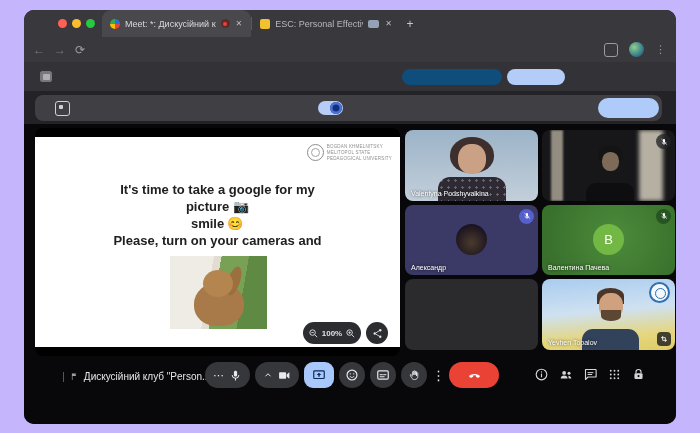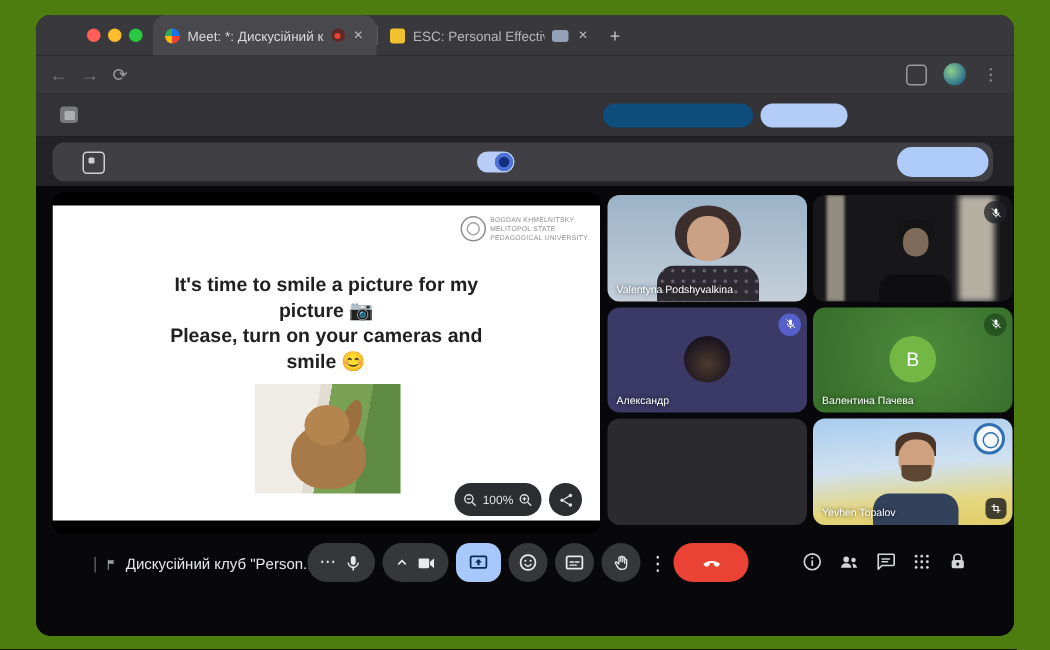--- a/index.html
+++ b/index.html
@@ -1,17 +1,17 @@
 <!DOCTYPE html>
 <html><head>
 <meta charset="utf-8">
 <style>
   html,body{margin:0;padding:0;background:#000;width:700px;height:433px;overflow:hidden;
     font-family:"Liberation Sans",sans-serif;-webkit-font-smoothing:antialiased;}
-  .stage{position:relative;width:700px;height:433px;background:#4d7c0f;}
+  .stage{position:relative;width:700px;height:433px;background:#c4b5fd;}
   .win{position:absolute;left:24px;top:10px;width:652px;height:414px;border-radius:10px;
     overflow:hidden;background:#08080a;}
 
   
   .tabstrip{position:relative;height:27px;background:#39383c;}
   .tl{position:absolute;top:9px;width:9px;height:9px;border-radius:50%;}
   .tl.r{left:34px;background:#ff5f57}.tl.y{left:48px;background:#febc2e}.tl.g{left:62px;background:#28c840}
   .tabs{position:absolute;left:78px;top:0;height:27px;display:flex;align-items:stretch;}
   .tab{display:flex;align-items:center;gap:5px;padding:0 8px;max-width:152px;}
   .tab.active{background:#49484d;border-radius:9px 9px 0 0;}
@@ -73,21 +73,21 @@
   .unitxt span{font-size:4.5px;line-height:5px;color:#8f8f8f;letter-spacing:.2px;}
   .slidetext{position:absolute;left:0;right:0;top:44px;text-align:center;color:#202020;
     font-weight:bold;font-size:13px;line-height:17px;}
   .bunny{position:absolute;left:135px;top:119px;width:97px;height:73px;overflow:hidden;
     background:linear-gradient(100deg,#efece6 0 40%,#e2ddd2 40% 47%,#79a156 47% 72%,#5e8a43 72% 100%);}
   .b-body{position:absolute;left:24px;top:26px;width:50px;height:44px;border-radius:50% 50% 45% 45%;background:#a97a49;}
   .b-head{position:absolute;left:33px;top:14px;width:30px;height:27px;border-radius:50%;background:#b5854f;}
   .b-ear{position:absolute;left:58px;top:10px;width:12px;height:30px;border-radius:50%;background:#9c6f3e;transform:rotate(18deg);}
   .zoompill{position:absolute;right:39px;bottom:12px;width:58px;height:22px;border-radius:11px;background:#2c2d30;
     display:flex;align-items:center;justify-content:center;gap:3px;color:#dfe1e4;}
-  .zoompill .pct{font-size:8px;}
+  .zoompill .pct{font-size:8px;font-weight:bold;}
   .sharebtn{position:absolute;right:12px;bottom:12px;width:22px;height:22px;border-radius:50%;background:#2c2d30;
     display:flex;align-items:center;justify-content:center;color:#e3e4e6;}
 
   
   .tiles{position:absolute;left:381px;top:6px;width:270px;height:220px;
     display:grid;grid-template-columns:133px 133px;grid-auto-rows:70.5px;gap:4px;}
   .tile{position:relative;border-radius:8px;overflow:hidden;}
   .pname{position:absolute;left:6px;bottom:4px;font-size:7px;color:#fff;text-shadow:0 0 3px rgba(0,0,0,.8);}
   .micoff{position:absolute;top:4px;right:4px;width:15px;height:15px;border-radius:50%;
     display:flex;align-items:center;justify-content:center;}
@@ -199,24 +199,24 @@
         <div class="slide">
           <div class="unilogo">
             <span class="emblem"></span>
             <span class="unitxt">
               <span>BOGDAN KHMELNITSKY</span>
               <span>MELITOPOL STATE</span>
               <span>PEDAGOGICAL UNIVERSITY</span>
             </span>
           </div>
           <div class="slidetext">
-            <div>It's time to smile a picture for my</div>
+            <div>It's time to take a google for my</div>
             <div>picture 📷</div>
+            <div>smile 😊</div>
             <div>Please, turn on your cameras and</div>
-            <div>smile 😊</div>
           </div>
           <div class="bunny">
             <span class="b-body"></span>
             <span class="b-ear"></span>
             <span class="b-head"></span>
           </div>
         </div>
         <div class="zoompill">
           <svg width="11" height="11" viewBox="0 0 24 24">
               <circle cx="10" cy="10" r="6" fill="none" stroke="currentColor" stroke-width="2"></circle>

